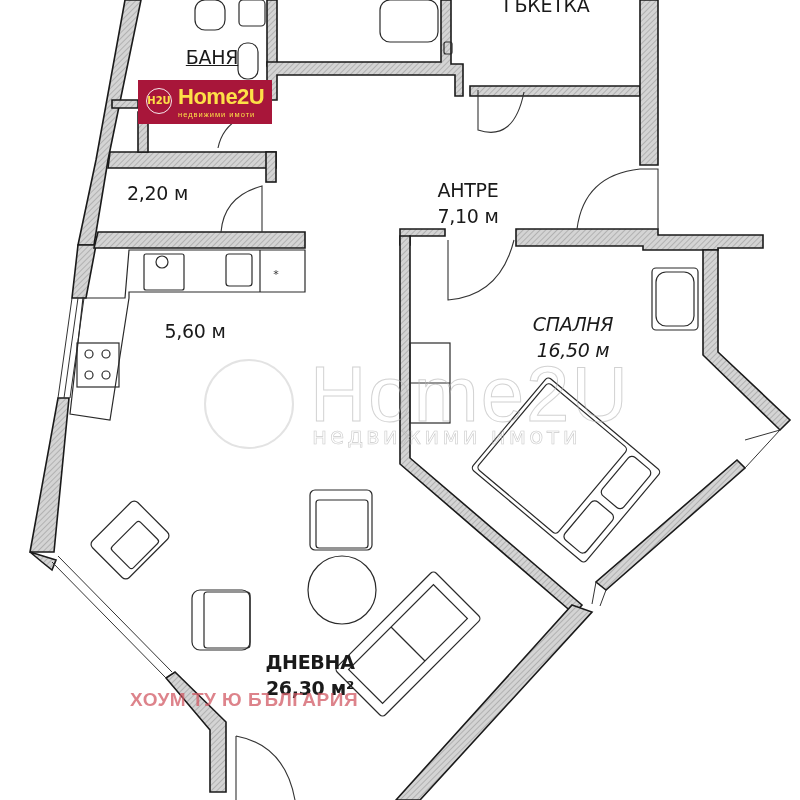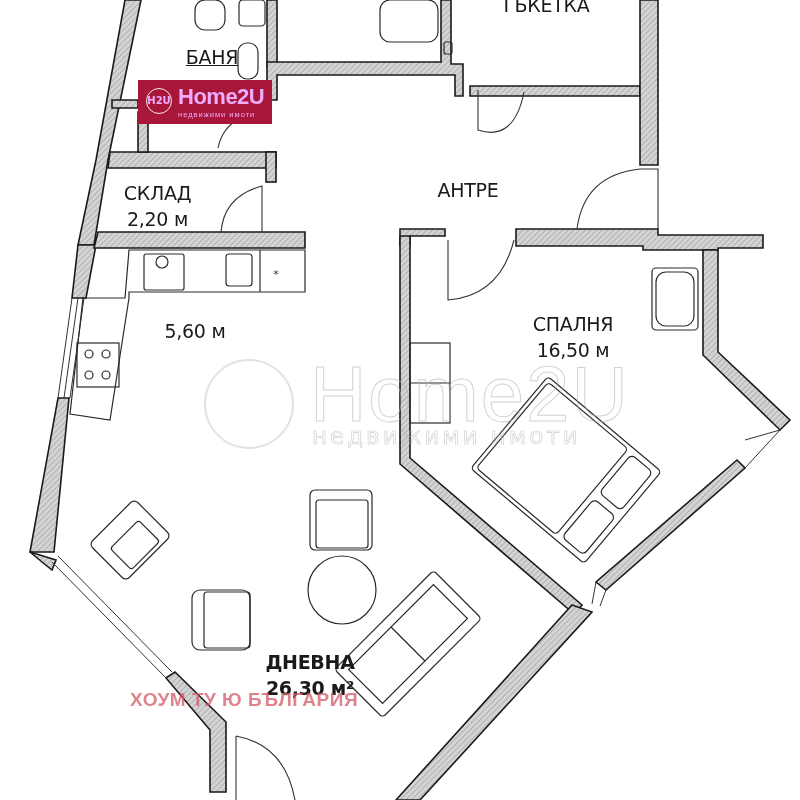--- a/index.html
+++ b/index.html
@@ -1,20 +1,20 @@
 <!DOCTYPE html>
 <html><head>
 <meta charset="utf-8">
 <style>
   html, body { margin:0; padding:0; background:#ffffff; }
   body { width:800px; height:800px; position:relative; overflow:hidden; font-family:"DejaVu Sans", sans-serif; }
   #plan { position:absolute; left:0; top:0; width:800px; height:800px; }
   .room-label { position:absolute; text-align:center; color:#1a1a1a; font-family:"DejaVu Sans", sans-serif; font-size:19px; line-height:26px; letter-spacing:-0.3px; }
   .room-label span { display:block; white-space:nowrap; }
-  #logo { position:absolute; left:138px; top:80px; width:134px; height:44px; background:#a8163a; color:#f0abfc; }
+  #logo { position:absolute; left:138px; top:80px; width:134px; height:44px; background:#a8163a; color:#fde047; }
   #logo .mark { position:absolute; left:8px; top:8px; width:26px; height:26px; border:1.5px solid rgba(255,255,255,0.9); border-radius:50%; font-size:10px; font-weight:bold; text-align:center; line-height:24px; box-sizing:border-box; }
   #logo .brand { position:absolute; left:40px; top:4px; font-family:"Liberation Sans", sans-serif; font-weight:bold; font-size:22px; letter-spacing:-0.5px; }
   #logo .tag { position:absolute; left:40px; top:30px; font-family:"Liberation Sans", sans-serif; font-size:7.5px; letter-spacing:1px; }
   #wm { position:absolute; left:200px; top:355px; width:420px; height:100px; color:rgba(200,200,200,0.55); }
   #wm .big { position:absolute; left:110px; top:-6px; font-family:"Liberation Sans", sans-serif; font-size:78px; letter-spacing:2px; -webkit-text-stroke:1px rgba(180,180,180,0.6); color:rgba(255,255,255,0); }
   #wm .small { position:absolute; left:112px; top:68px; font-family:"DejaVu Sans", sans-serif; font-size:23px; letter-spacing:3px; -webkit-text-stroke:0.6px rgba(180,180,180,0.7); color:rgba(255,255,255,0); }
   #wm .circ { position:absolute; left:4px; top:4px; width:86px; height:86px; border:2px solid rgba(200,200,200,0.5); border-radius:50%; }
   #agency { position:absolute; left:130px; top:689px; font-family:"Liberation Sans", sans-serif; font-weight:bold; font-size:19px; letter-spacing:0.5px; color:rgba(210,90,100,0.75); white-space:nowrap; }
 </style>
 </head>
@@ -150,30 +150,30 @@
   <div class="small">недвижими имоти</div>
 </div>
 
 <div class="room-label" style="left:162px; top:44px; width:100px;text-decoration:underline;">
   <span>БАНЯ</span>
 </div>
 <div class="room-label" style="left:470px; top:-8px; width:150px;">
   <span>ТЪКЕТКА</span>
 </div>
 <div class="room-label" style="left:100px; top:180px; width:115px;">
-  <span>СКЛАД</span>
   <span>2,20 м</span>
 </div>
 <div class="room-label" style="left:408px; top:155px; width:120px;margin-top:22px;">
   <span>АНТРЕ</span>
+  <span>7,10 м</span>
 </div>
 <div class="room-label" style="left:120px; top:318px; width:150px;">
   <span>5,60 м</span>
 </div>
-<div class="room-label" style="left:513px; top:311px; width:120px;">
+<div class="room-label" style="left:513px; top:311px; width:120px;font-style:italic;">
   <span>СПАЛНЯ</span>
   <span>16,50 м</span>
 </div>
 <div class="room-label" style="left:250px; top:649px; width:120px;font-weight:bold;">
   <span>ДНЕВНА</span>
   <span>26,30 м²</span>
 </div>
 
 <div id="agency">ХОУМ ТУ Ю БЪЛГАРИЯ</div>
 

